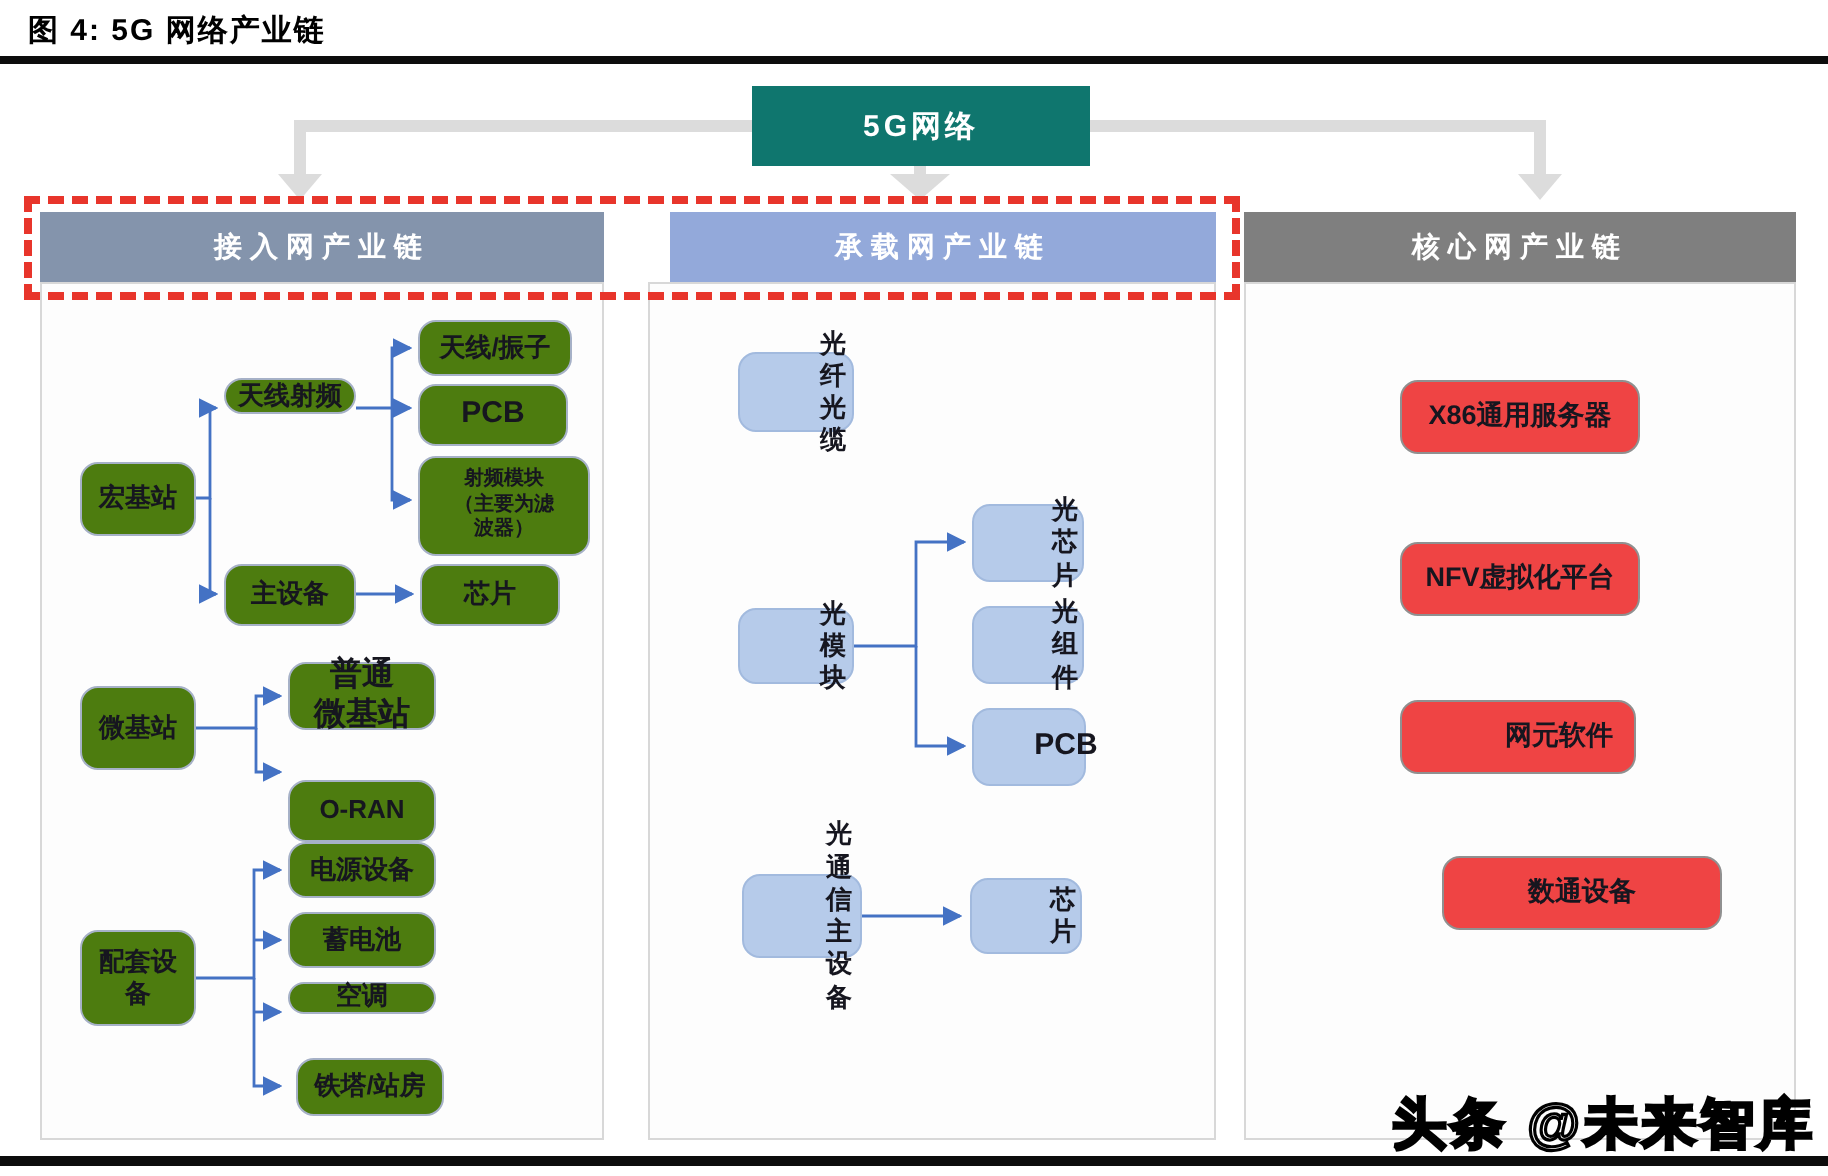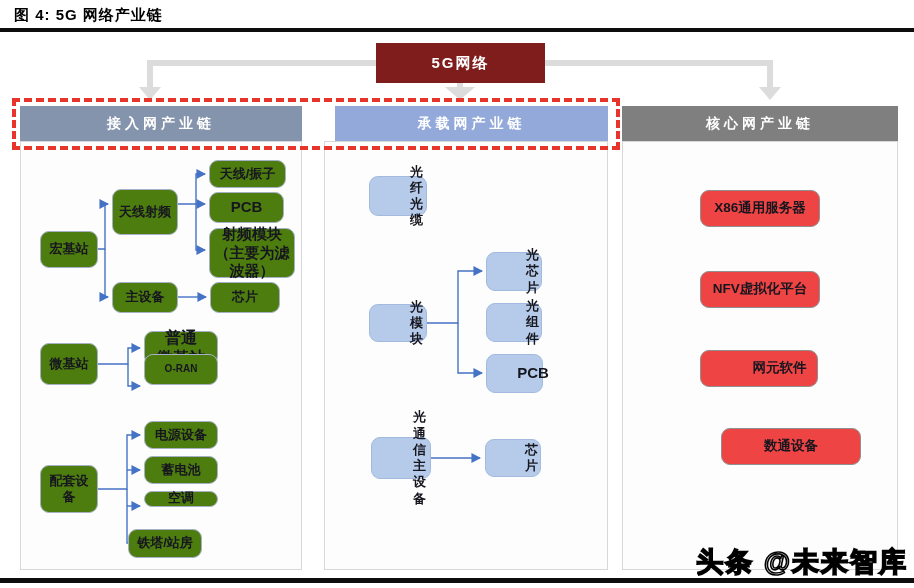--- a/index.html
+++ b/index.html
@@ -5,21 +5,21 @@
   html,body{margin:0;padding:0;background:#fff;}
   .page{position:relative;width:914px;height:588px;background:#fff;overflow:hidden;
         font-family:"Liberation Sans","DejaVu Sans",sans-serif;}
   .fig-title{position:absolute;left:14px;top:6px;font-size:15px;font-weight:bold;color:#000;letter-spacing:1px;}
   .title-rule{position:absolute;left:0;right:0;top:28px;height:4px;background:#0d0d0d;}
   .bottom-rule{position:absolute;left:0;right:0;top:578px;height:5px;background:#0d0d0d;}
 
   svg.connectors{position:absolute;left:0;top:0;z-index:3;pointer-events:none;}
 
   .root-node{position:absolute;left:376px;top:43px;width:169px;height:40px;z-index:4;
-    background:#7f1d1d;color:#fff;font-size:15px;font-weight:bold;letter-spacing:2px;
+    background:#0f766e;color:#fff;font-size:15px;font-weight:bold;letter-spacing:2px;
     display:flex;align-items:center;justify-content:center;}
 
   .red-frame{position:absolute;left:12px;top:98px;width:600px;height:44px;z-index:5;
     border:4px dashed #e8352b;}
 
   .col{position:absolute;top:106px;height:464px;z-index:1;}
   .col-access{left:20px;width:282px;}
   .col-bearer{left:324px;width:284px;}
   .col-core{left:622px;width:276px;}
   .col-header{height:35px;display:flex;align-items:center;justify-content:center;
@@ -95,38 +95,38 @@
       <path d="M458,323 L458,373 L482,373" marker-end="url(#arr)"></path>
       <path d="M431,458 L480,458" marker-end="url(#arr)"></path>
     </g>
   </svg>
 
   <div class="root-node">5G网络</div>
 
   <div class="red-frame"></div>
 
   <div class="node n-access" style="left:40px;top:231px;width:58px;height:37px;">宏基站</div>
-  <div class="node n-access" style="left:112px;top:189px;width:66px;height:46px;">天线射频</div>
+  <div class="node n-access" style="left:112px;top:189px;width:66px;height:18px;">天线射频</div>
   <div class="node n-access" style="left:209px;top:160px;width:77px;height:28px;">天线/振子</div>
   <div class="node n-access" style="left:209px;top:192px;width:75px;height:31px;font-size:15px;">PCB</div>
-  <div class="node n-access" style="left:209px;top:228px;width:86px;height:50px;font-size:15px;">射频模块
+  <div class="node n-access" style="left:209px;top:228px;width:86px;height:50px;font-size:10px;">射频模块
 （主要为滤
 波器）</div>
   <div class="node n-access" style="left:112px;top:282px;width:66px;height:31px;">主设备</div>
   <div class="node n-access" style="left:210px;top:282px;width:70px;height:31px;">芯片</div>
   <div class="node n-access" style="left:40px;top:343px;width:58px;height:42px;">微基站</div>
   <div class="node n-access" style="left:144px;top:331px;width:74px;height:34px;font-size:16px;">普通
 微基站</div>
-  <div class="node n-access" style="left:144px;top:354px;width:74px;height:31px;font-size:10px;">O-RAN</div>
+  <div class="node n-access" style="left:144px;top:390px;width:74px;height:31px;font-size:13px;">O-RAN</div>
   <div class="node n-access" style="left:40px;top:465px;width:58px;height:48px;">配套设
 备</div>
   <div class="node n-access" style="left:144px;top:421px;width:74px;height:28px;">电源设备</div>
   <div class="node n-access" style="left:144px;top:456px;width:74px;height:28px;">蓄电池</div>
   <div class="node n-access" style="left:144px;top:491px;width:74px;height:16px;font-family:Liberation Mono, monospace;">空调</div>
-  <div class="node n-access" style="left:128px;top:529px;width:74px;height:29px;">铁塔/站房</div>
+  <div class="node n-access" style="left:148px;top:529px;width:74px;height:29px;">铁塔/站房</div>
 
   <div class="node n-bearer" style="left:369px;top:176px;width:58px;height:40px;">光纤光
 缆</div>
   <div class="node n-bearer" style="left:369px;top:304px;width:58px;height:38px;">光模块</div>
   <div class="node n-bearer" style="left:486px;top:303px;width:56px;height:39px;">光组件</div>
   <div class="node n-bearer" style="left:486px;top:252px;width:56px;height:39px;">光芯片</div>
   <div class="node n-bearer" style="left:486px;top:354px;width:57px;height:39px;font-size:15px;">PCB</div>
   <div class="node n-bearer" style="left:371px;top:437px;width:60px;height:42px;">光通信
 主设备</div>
   <div class="node n-bearer" style="left:485px;top:439px;width:56px;height:38px;">芯片</div>

